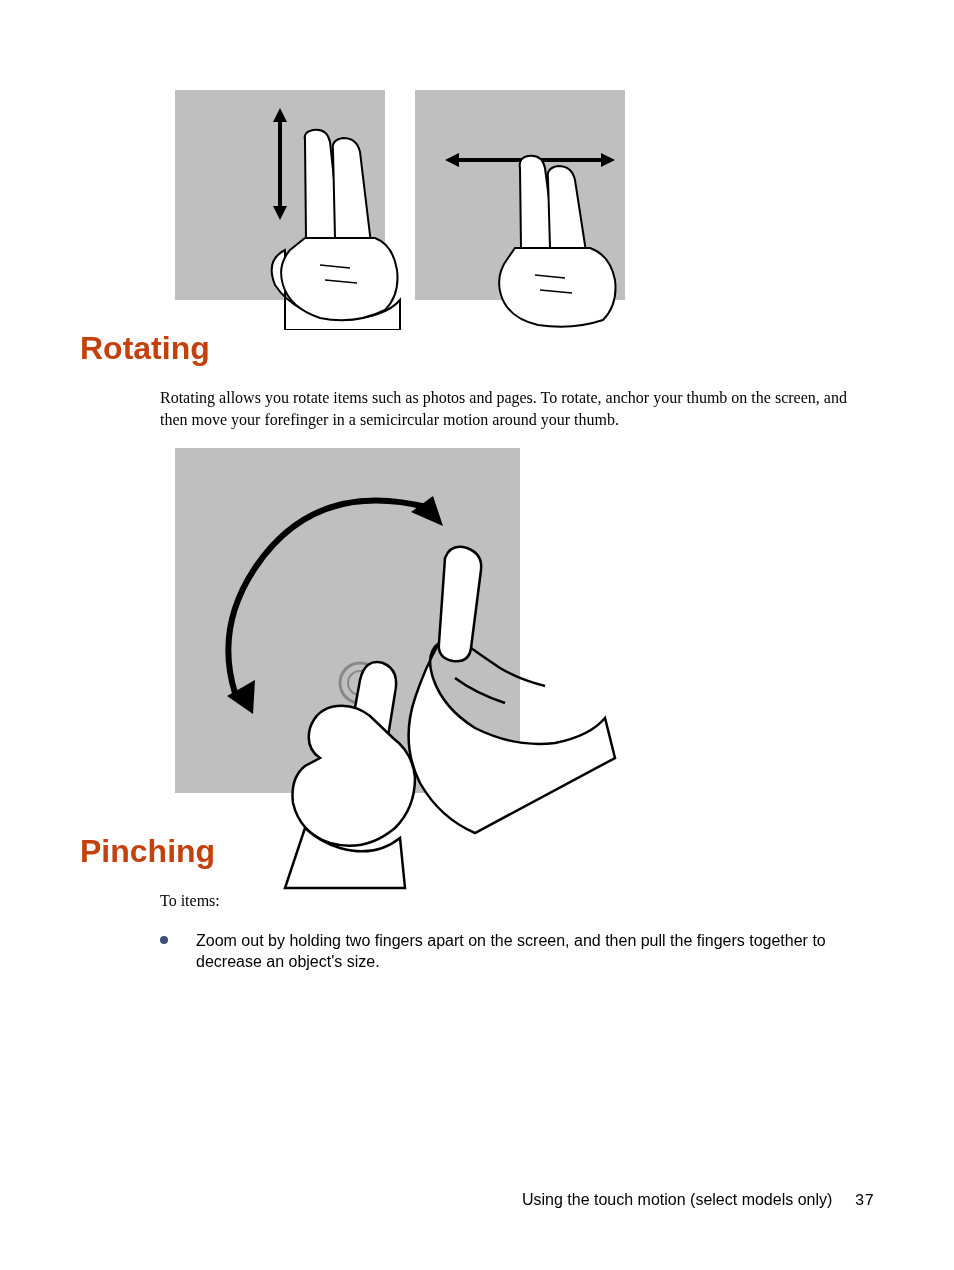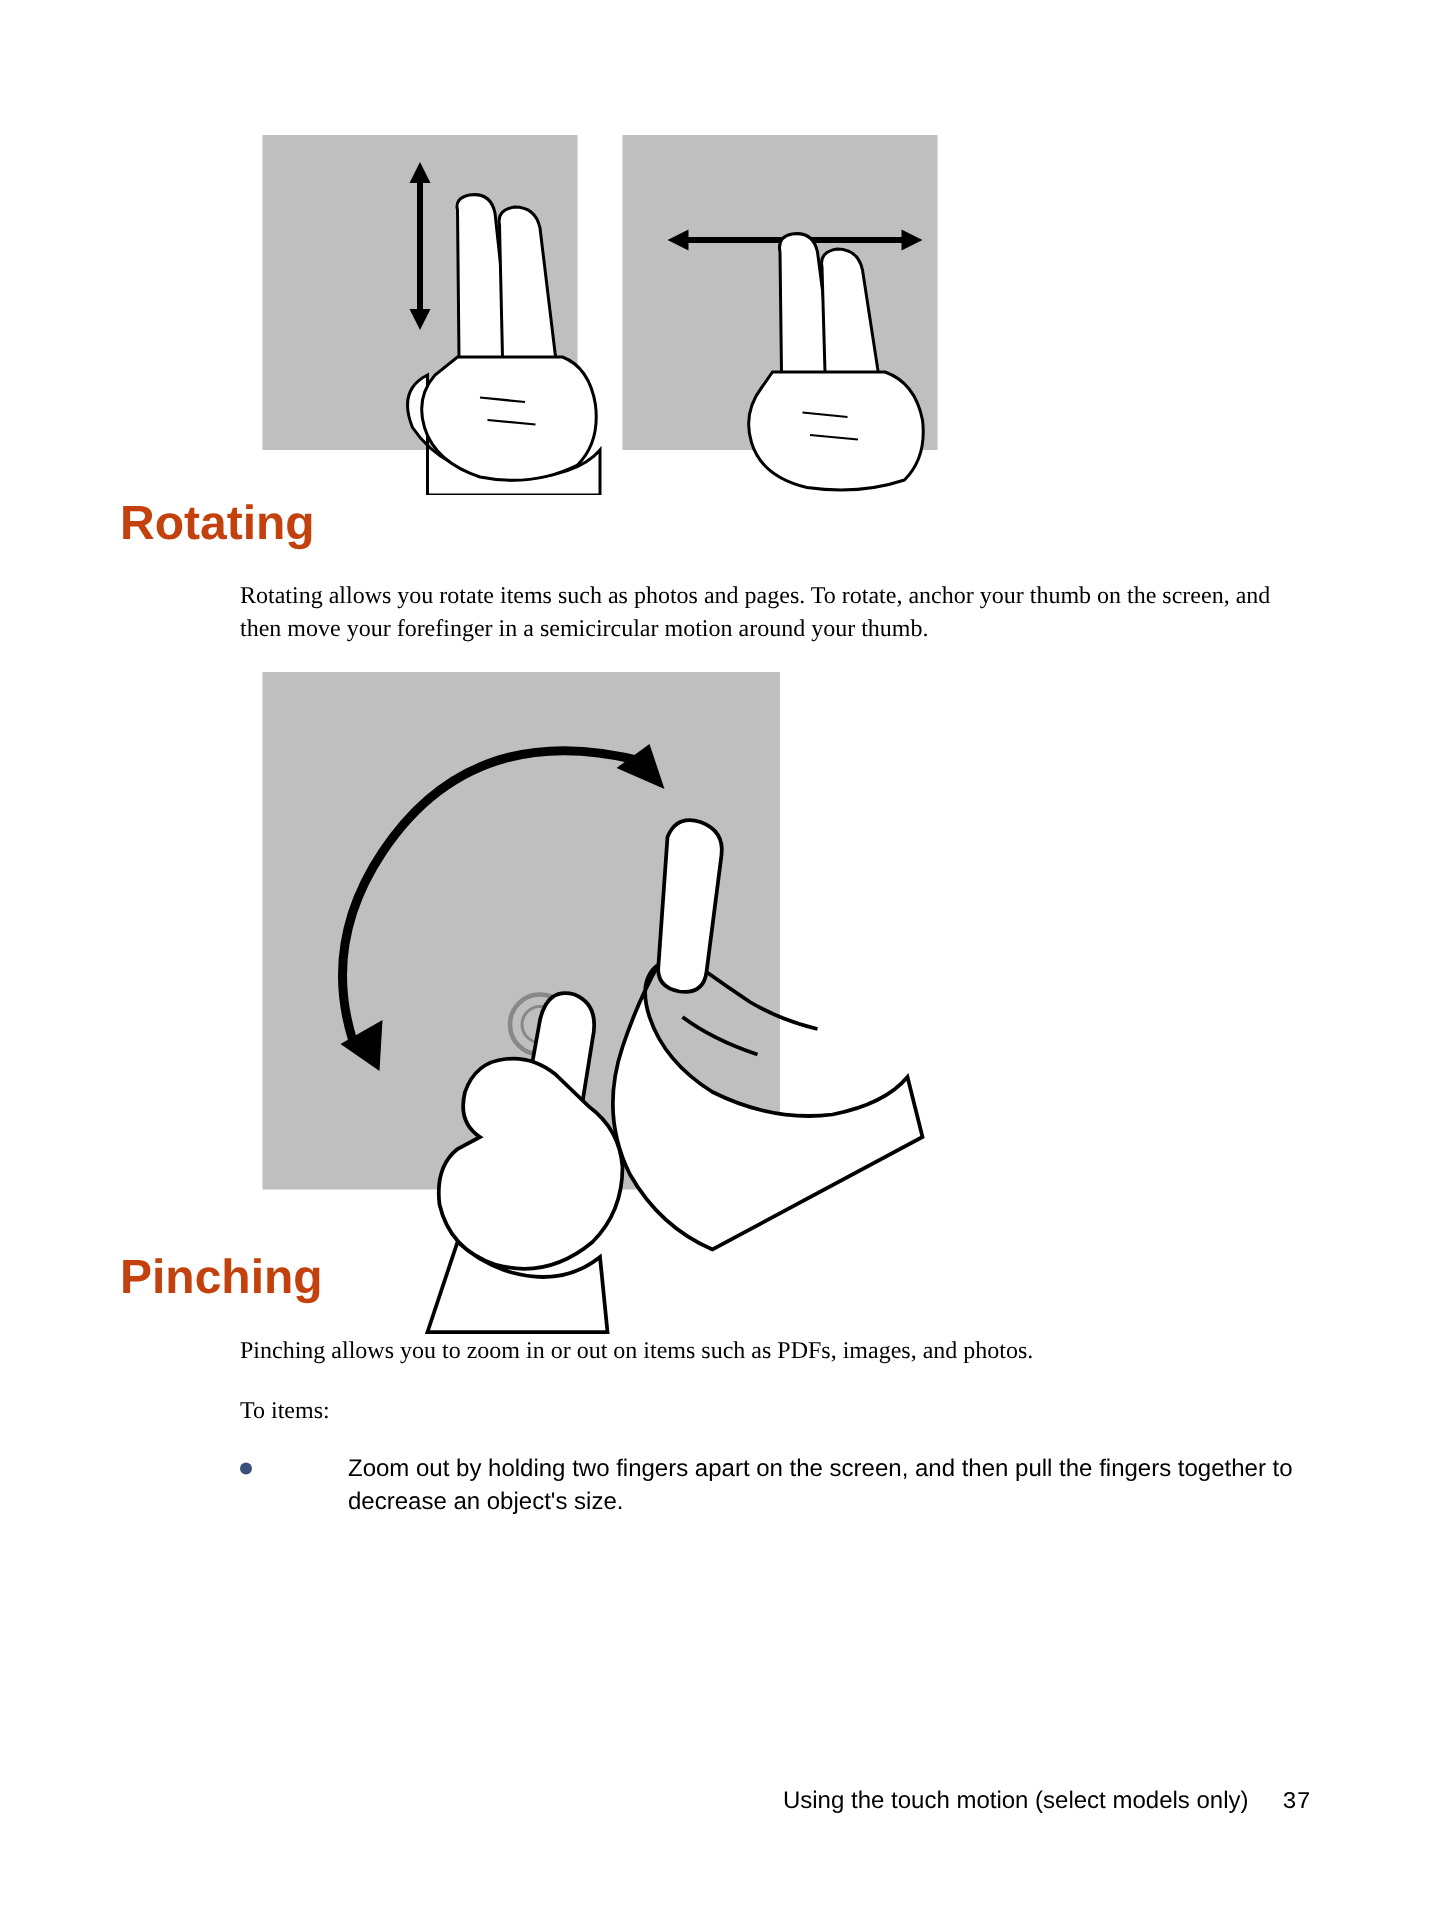--- a/index.html
+++ b/index.html
@@ -60,21 +60,20 @@
       height: 345px;
       position: relative;
     }
     .list-container {
       margin-left: 80px;
     }
     .list-item {
       display: flex;
       align-items: flex-start;
       margin-bottom: 14px;
-      gap: 36px;
     }
     .bullet {
       width: 8px;
       height: 8px;
       background: #3a4f7a;
       border-radius: 50%;
       margin-top: 6px;
       margin-right: 28px;
       flex-shrink: 0;
     }
@@ -177,21 +176,20 @@
 
           <path d="M 145 310 Q 130 300 135 280 Q 142 260 162 258 Q 180 256 195 268 L 218 290 Q 238 305 240 330 Q 240 360 220 380 Q 190 405 155 395 Q 125 385 118 355 Q 115 330 130 318 Z"></path>
 
           <path d="M 130 380 L 110 440 L 230 440 L 225 390 Q 200 410 165 400 Q 145 394 130 380 Z"></path>
         </g>
       </svg>
     </div>
   </div>
 
   <h2 class="section-heading">Pinching</h2>
-  <p class="body-text">Pinching allows you to zoom in or out on items such as PDFs, images, and photos.</p>
   <p class="body-text">To items:</p>
 
   <div class="list-container">
     <div class="list-item">
       <div class="bullet"></div>
       <div class="list-text">Zoom out by holding two fingers apart on the screen, and then pull the fingers together to decrease an object's size.</div>
     </div>
   </div>
 
   <div class="footer">

